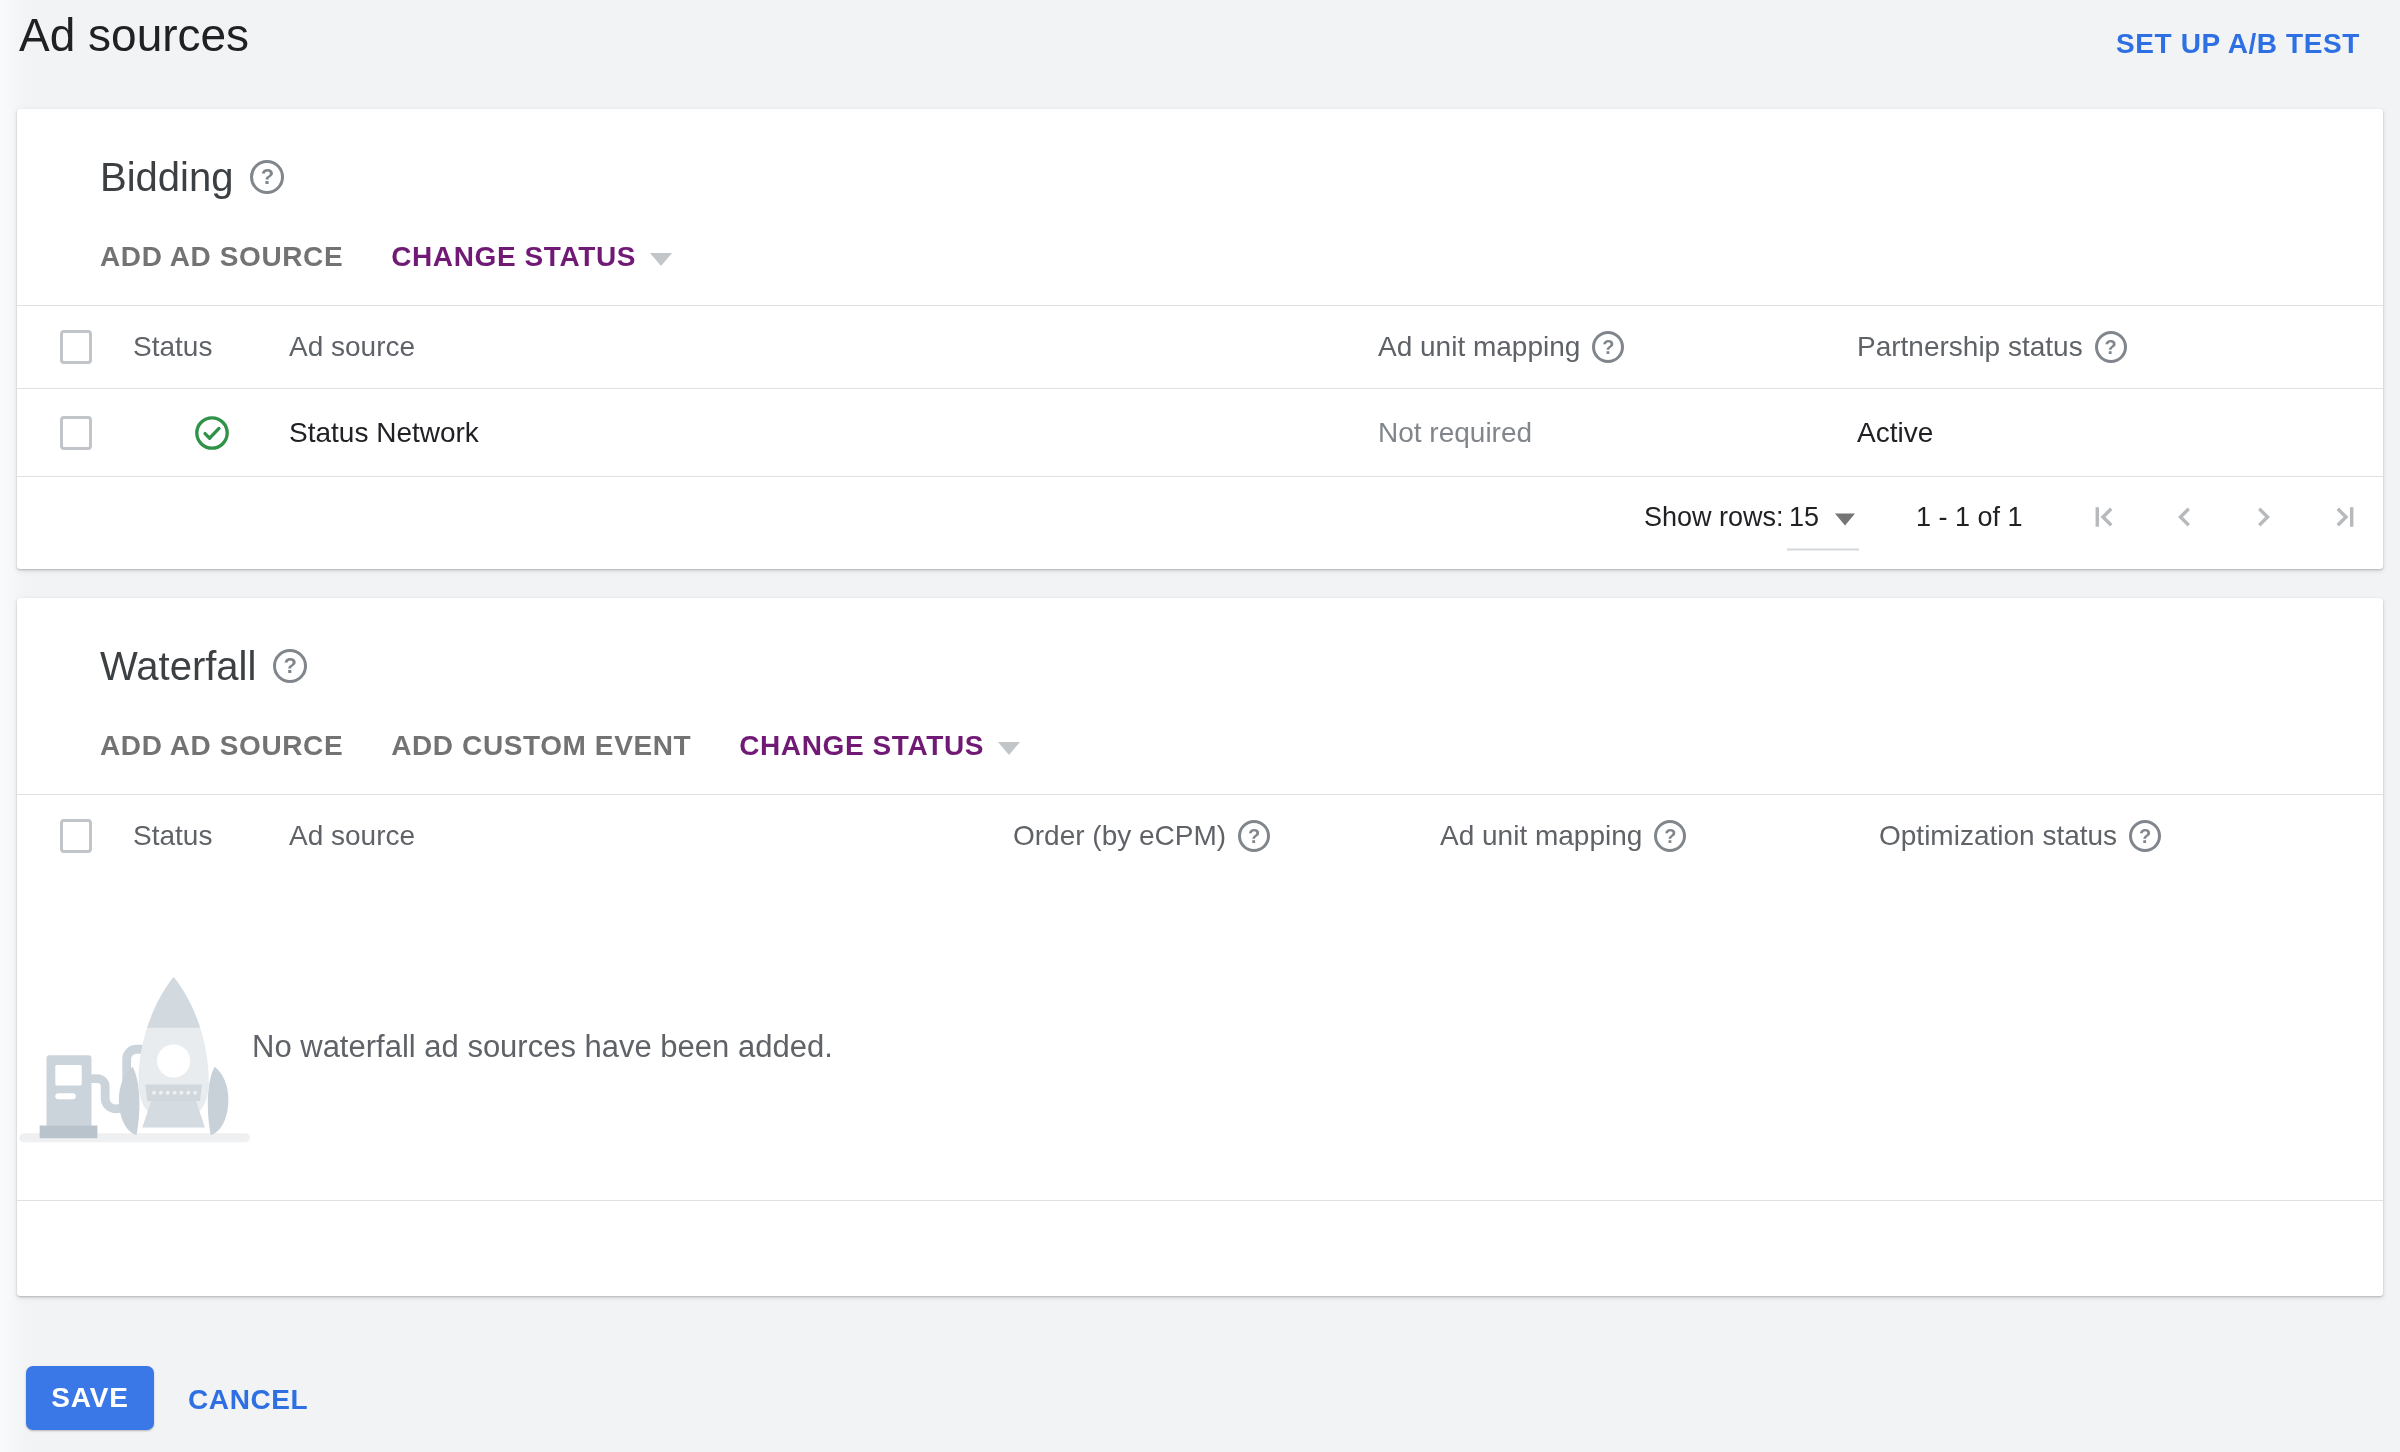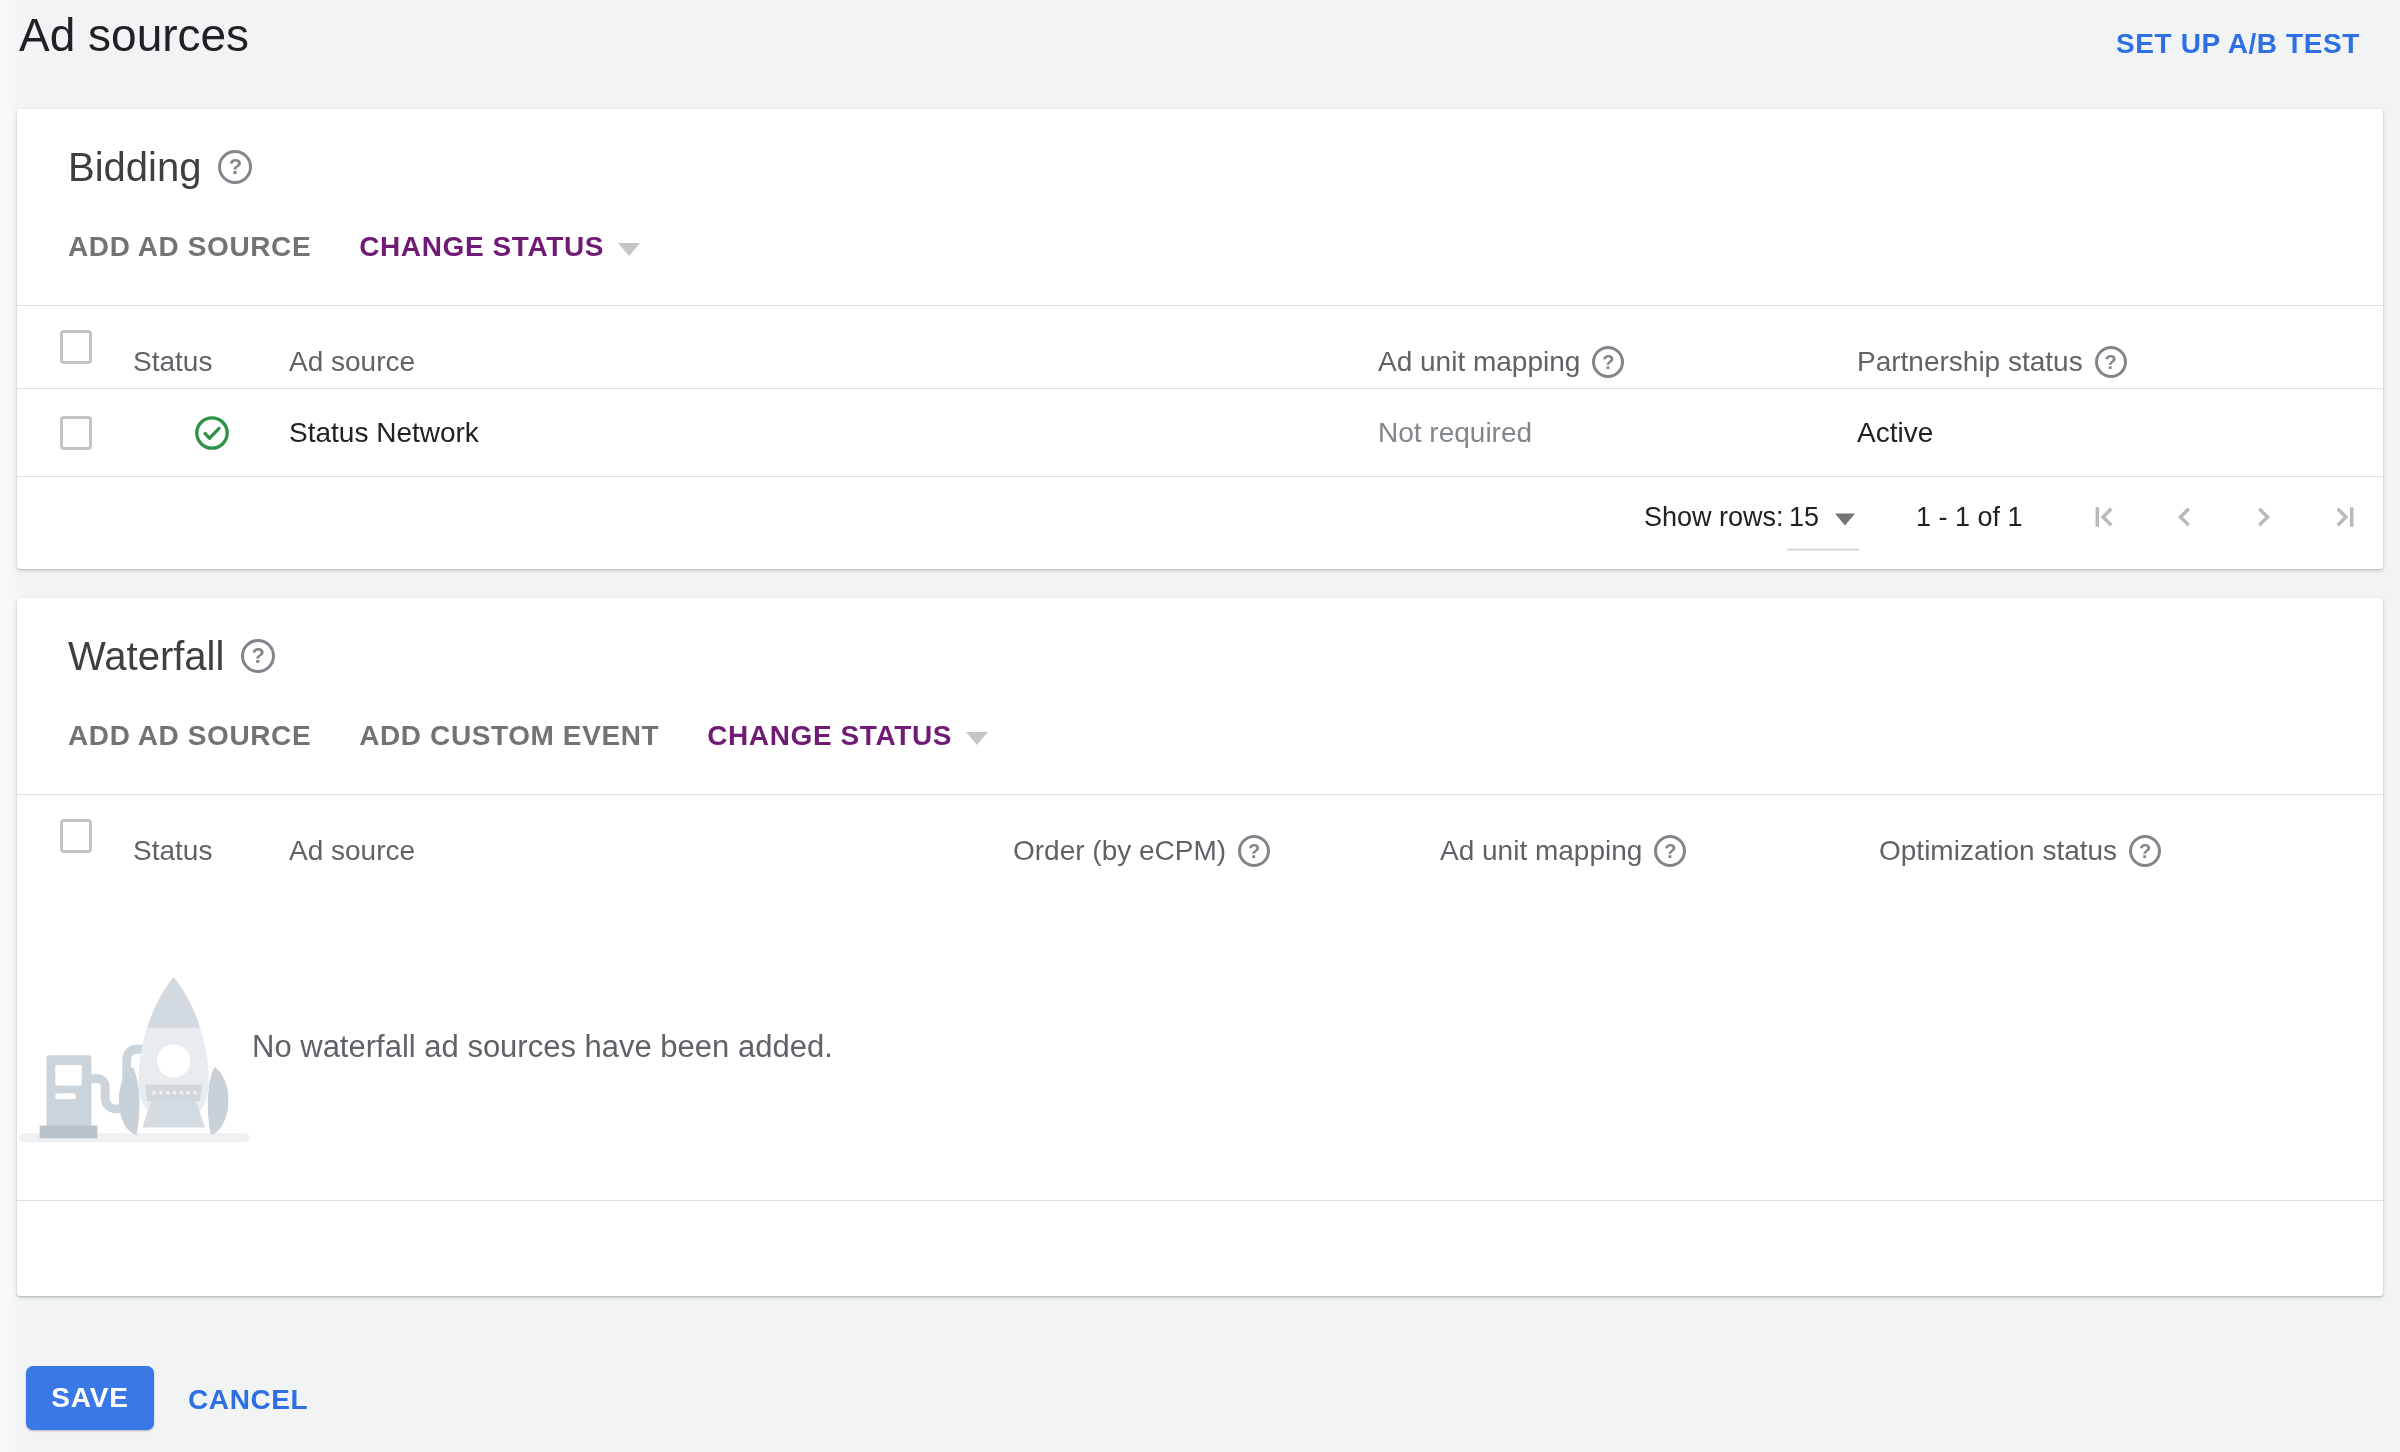--- a/index.html
+++ b/index.html
@@ -23,21 +23,21 @@
     cursor:pointer; text-decoration:none;
   }
   
   .card {
     background:#fff; margin:0 17px; border-radius:3px;
     box-shadow:0 1px 2px rgba(60,64,67,.28), 0 2px 5px rgba(60,64,67,.12);
     position:relative;
   }
   .card-bidding { height:460px; }
   .card-waterfall { height:698px; margin-top:29px; }
-  .card-head { height:196px; padding:34px 0 0 51px; }
+  .card-head { height:196px; padding:44px 0 0 51px;margin-left:32px; }
   .sec-title-row { display:flex; align-items:center; height:48px; }
   .sec-title { font-size:40px; font-weight:400; color:#3c4043; }
   .help {
     display:inline-flex; align-items:center; justify-content:center;
     width:34px; height:34px; border:3px solid #80868b; border-radius:50%;
     color:#80868b; font-size:22px; font-weight:700; margin-left:17px;
     flex:0 0 auto; cursor:pointer;
   }
   .help.small { width:32px; height:32px; border-width:3px; font-size:20px; margin-left:12px; }
   .actions-row { margin-top:39px; display:flex; align-items:center; height:34px; }
@@ -49,21 +49,21 @@
   .caret {
     width:0; height:0; margin-left:14px; margin-top:4px;
     border-left:11px solid transparent; border-right:11px solid transparent;
     border-top:13px solid #c3c6c9;
   }
   
   .row { position:relative; width:100%; }
   .thead { height:83px; border-top:1px solid #e0e0e0; }
   .trow  { height:88px; border-top:1px solid #e0e0e0; }
   .cell { position:absolute; top:50%; transform:translateY(-50%); font-size:28px; white-space:nowrap; display:inline-flex; align-items:center; }
-  .th { color:#5f6368; font-weight:400;margin-top:15px; }
+  .th { color:#5f6368; font-weight:400; }
   .td { color:#202124; }
   .td.muted { color:#80868b; }
   .checkbox {
     position:absolute; top:50%; transform:translateY(-50%); left:43px;
     width:32px; height:34px; border:3px solid #c1c5c9; border-radius:4px;
     background:#fff; cursor:pointer;
   }
   .status-ok { position:absolute; top:50%; transform:translateY(-50%); left:176px; width:38px; height:38px; }
   
   .pagination { height:92px; border-top:1px solid #e0e0e0; }

